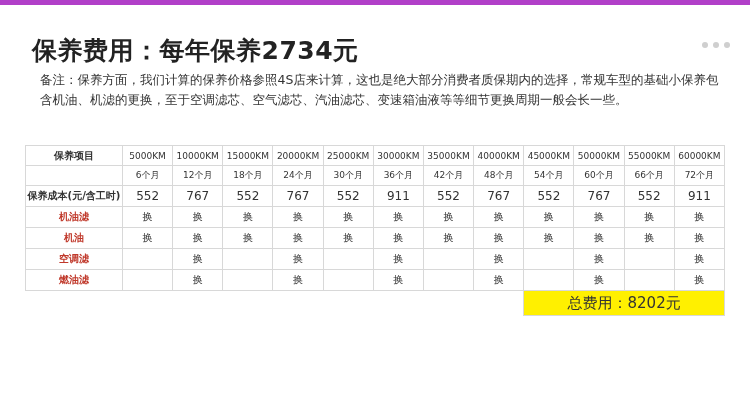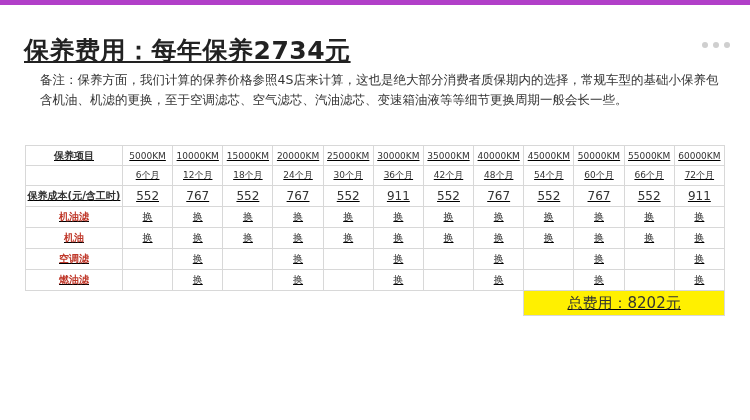--- a/index.html
+++ b/index.html
@@ -35,28 +35,27 @@
   }
   .dots span {
     display: block;
     width: 6px;
     height: 6px;
     border-radius: 50%;
     background: #cfcfcf;
   }
   .title {
     position: absolute;
-    left: 24px;
+    left: 32px;
     top: 34px;
     font-size: 25px;
     font-weight: bold;
     color: #222222;
     letter-spacing: 0.5px;
     white-space: nowrap;
-    text-decoration: underline;
   }
   .note {
     position: absolute;
     left: 40px;
     top: 70px;
     width: 690px;
     font-size: 12.5px;
     line-height: 20px;
     color: #333333;
   }
@@ -64,21 +63,20 @@
     position: absolute;
     left: 25px;
     top: 145px;
     width: 700px;
   }
   table.maint {
     border-collapse: collapse;
     width: 700px;
     table-layout: fixed;
     background: #ffffff;
-    text-decoration: underline;
   }
   table.maint td, table.maint th {
     border: 1px solid #d8d8d8;
     text-align: center;
     vertical-align: middle;
     font-weight: normal;
     color: #333333;
     padding: 0;
   }
   table.maint tr { height: 20px; }

